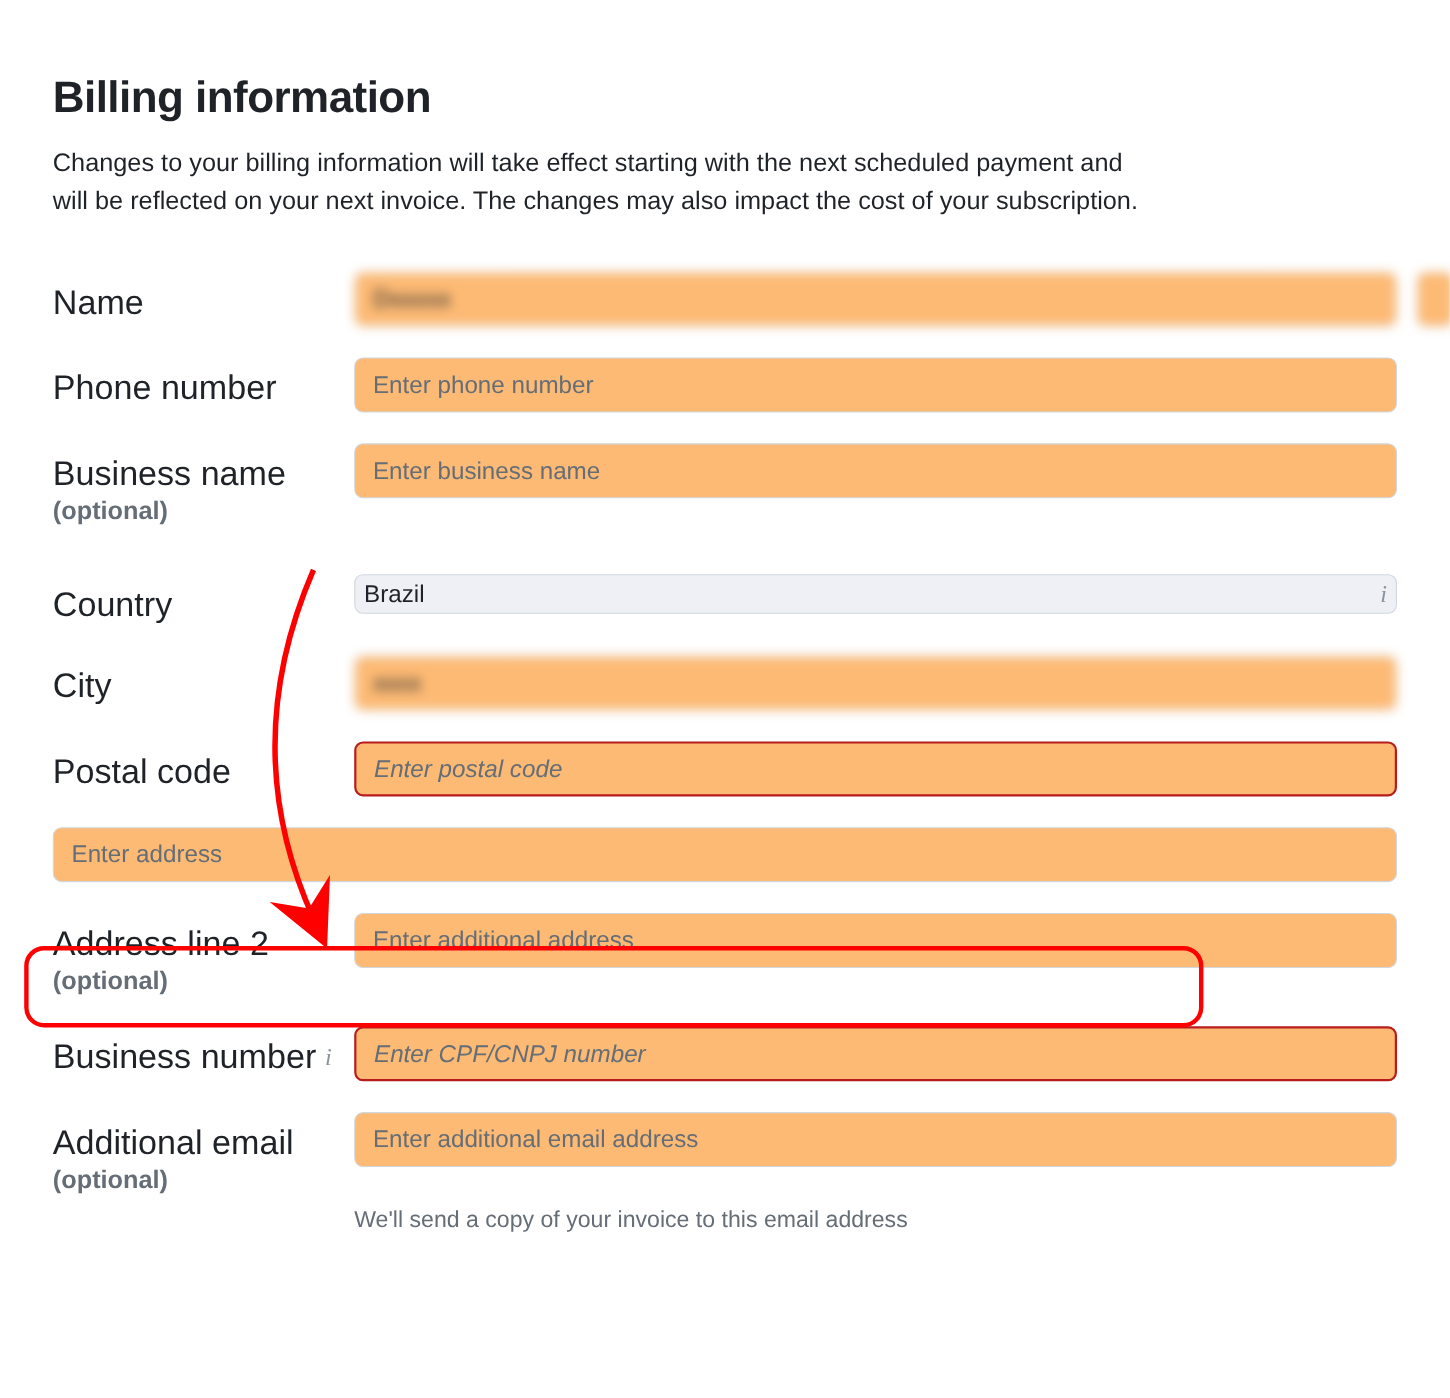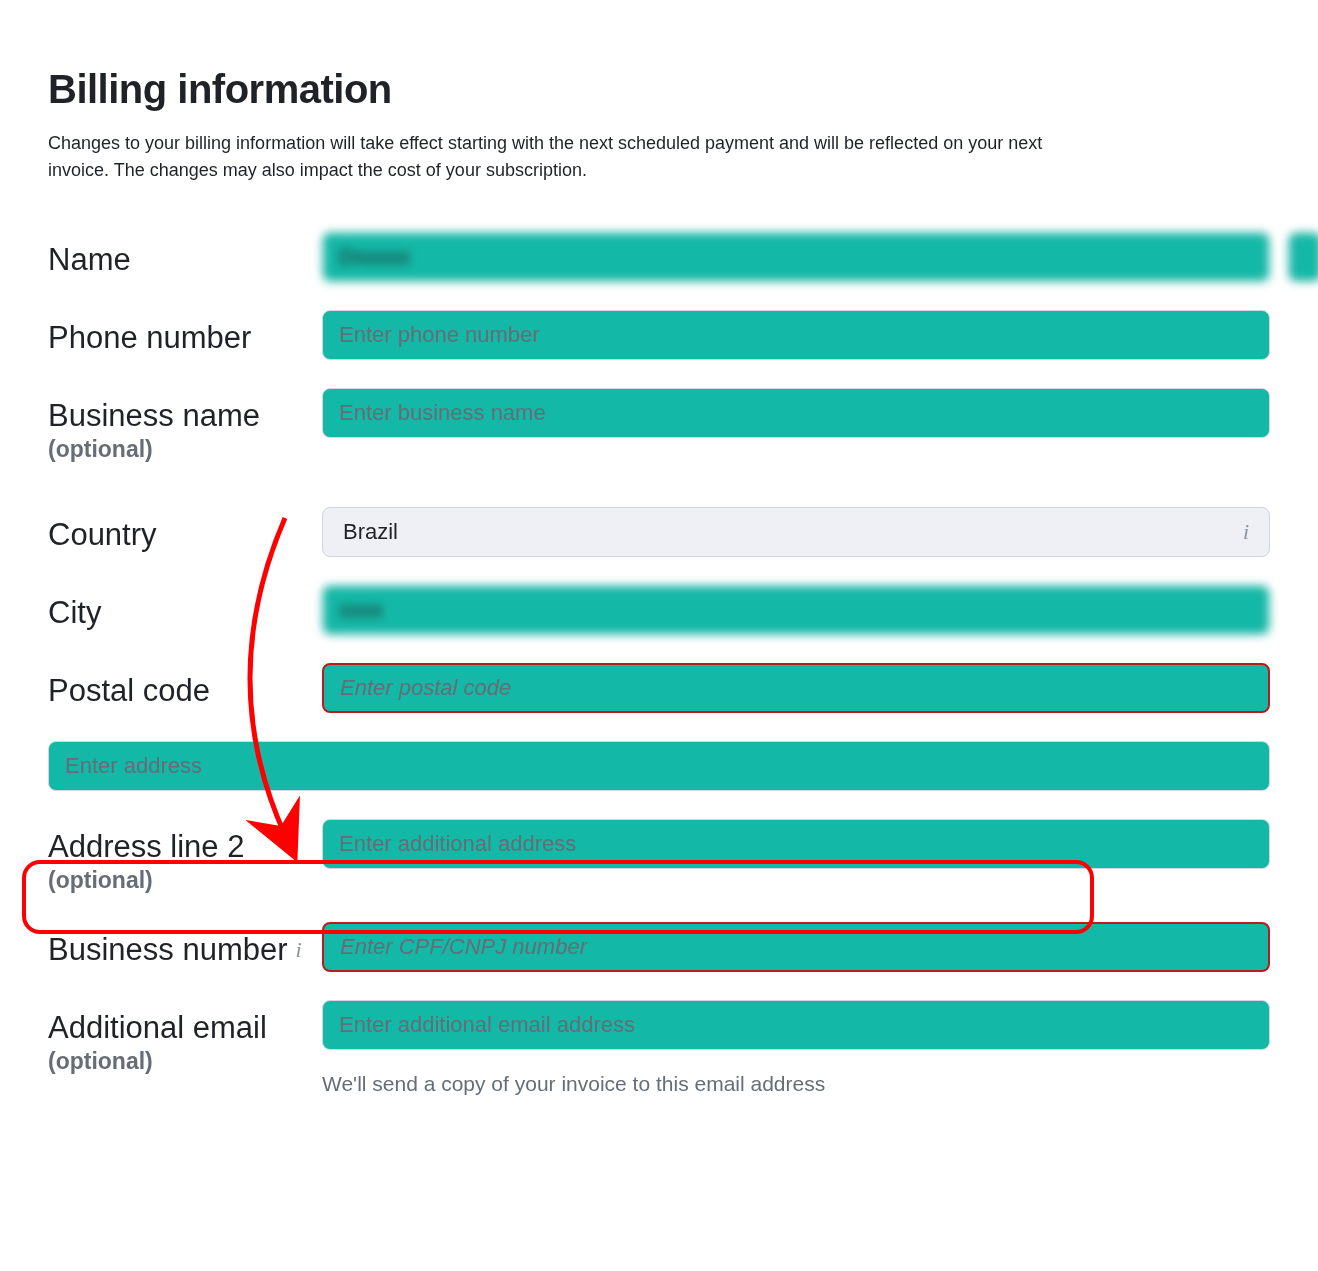--- a/index.html
+++ b/index.html
@@ -16,21 +16,21 @@
       position: relative;
     }
     h1 {
       font-size: 40px;
       font-weight: 700;
       margin-bottom: 18px;
       letter-spacing: -0.5px;
       margin-top: 47px;
     }
     .description {
-      font-size: 18px;
+      font-size: 23px;
       line-height: 1.5;
       color: #1f2328;
       margin-bottom: 48px;
       max-width: 1010px;
     }
     .form-row {
       display: flex;
       align-items: flex-start;
       margin-bottom: 28px;
       position: relative;
@@ -58,54 +58,54 @@
       gap: 18px;
     }
     input[type="text"] {
       width: 100%;
       height: 50px;
       border: 1px solid #d0d7de;
       border-radius: 8px;
       padding: 0 16px;
       font-size: 22px;
       color: #1f2328;
-      background: #14b8a6;
+      background: #fdba74;
     }
     input[type="text"]::placeholder {
       color: #656d76;
     }
     input.error {
       border: 2px solid #b91c1c;
       font-style: italic;
     }
     .country-field {
       width: 100%;
-      height: 50px;
+      height: 36px;
       border: 1px solid #d0d7de;
       border-radius: 8px;
-      padding: 0 20px;
+      padding: 0 8px;
       font-size: 22px;
       color: #1f2328;
       background: #eef0f6;
       display: flex;
       align-items: center;
       justify-content: space-between;
     }
     .info-icon {
       font-family: Georgia, serif;
       font-style: italic;
       font-size: 22px;
       color: #8b949e;
       display: inline-block;
       line-height: 1;
     }
     .helper-text {
       font-size: 21px;
       color: #656d76;
-      margin-top: 4px;
+      margin-top: 18px;
     }
     .name-first { width: 356px; flex-shrink: 0; }
     .name-last { flex: 1; }
     .blurred {
       filter: blur(5px);
       user-select: none;
     }
     .label-with-icon {
       display: flex;
       align-items: center;

